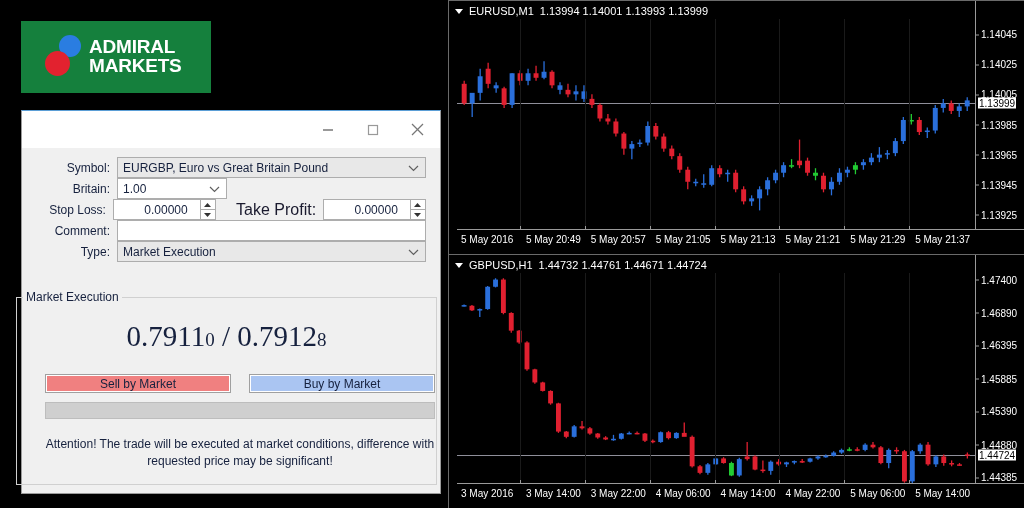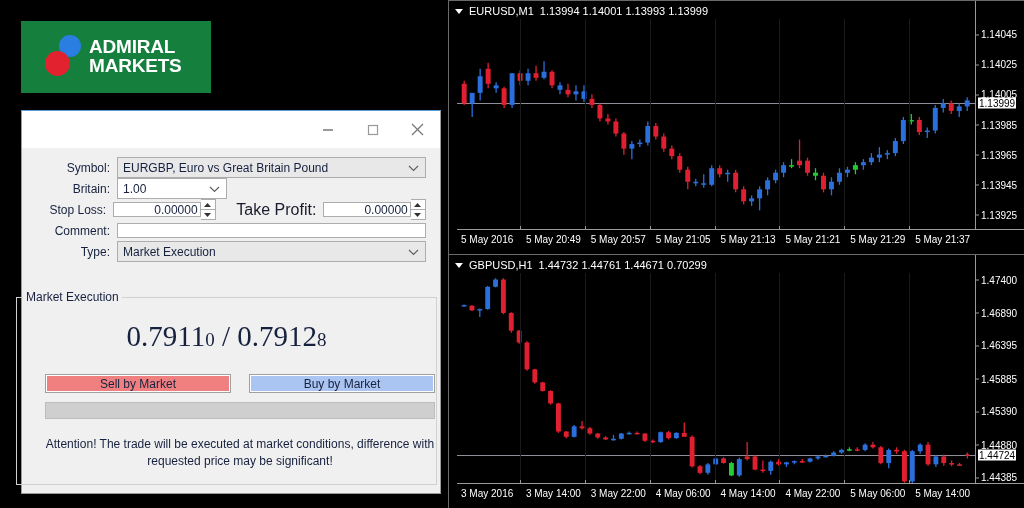--- a/index.html
+++ b/index.html
@@ -43,23 +43,23 @@
   .combo{
     height:21px;background:#e8e8e8;border:1px solid #adadad;
     display:flex;align-items:center;box-sizing:border-box;
     padding-left:5px;font-size:12px;color:#16213e;position:relative;
   }
   .combo .chev{position:absolute;right:6px;top:50%;transform:translateY(-50%);}
   .combo-symbol{flex:1;}
   .combo-volume{width:110px;}
   .combo-type{flex:1;}
   .txtbox{
-    height:15px;background:#fff;border:1px solid #adadad;box-sizing:border-box;
+    height:21px;background:#fff;border:1px solid #adadad;box-sizing:border-box;
     display:flex;align-items:center;justify-content:flex-end;
-    padding-right:2px;font-size:12px;color:#16213e;
+    padding-right:12px;font-size:12px;color:#16213e;
   }
   .num{width:92px;}
   .comment{flex:1;justify-content:flex-start;padding-left:4px;}
   .spin{
     width:16px;height:21px;border:1px solid #adadad;border-left:0;
     background:#fff;box-sizing:border-box;display:flex;flex-direction:column;
   }
   .spin div{flex:1;display:flex;align-items:center;justify-content:center;}
   .spin .sep{flex:0 0 1px;background:#adadad;}
   .gap{width:20px;}
@@ -435,21 +435,21 @@
       <div class="xsep" style="left: 387.25px;"></div>
       <div class="xtick" style="left: 458.125px;">5 May 21:37</div>
       <div class="xsep" style="left: 452.125px;"></div>
     </div>
 </div>
 
 <div class="chart chart-bot">
   <div class="chart-hdr">
     <span class="tri"></span>
     <span>GBPUSD,H1</span>
-    <span>1.44732 1.44761 1.44671 0.70299</span>
+    <span>1.44732 1.44761 1.44671 1.44724</span>
   </div>
   <div class="plot">
     <div class="curline" style="top: 181.906px;"></div>
     <svg class="candles" preserveAspectRatio="none" viewBox="0 0 519 211">
         <line x1="7.077272727272727" x2="7.077272727272727" y1="31.453416149069227" y2="33.41925465838577" stroke="#2a6fdb" stroke-width="1.3"></line>
         <rect x="4.639545454545455" y="32.10869565217473" width="4.875454545454545" height="1.5" fill="#2a6fdb"></rect>
         <line x1="14.940909090909091" x2="14.940909090909091" y1="32.10869565217473" y2="38.00621118012438" stroke="#e02030" stroke-width="1.3"></line>
         <rect x="12.503181818181819" y="32.763975155280235" width="4.875454545454545" height="4.586956521738642" fill="#e02030"></rect>
         <line x1="22.80454545454545" x2="22.80454545454545" y1="35.38509316770234" y2="43.90372670807551" stroke="#2a6fdb" stroke-width="1.3"></line>
         <rect x="20.36681818181818" y="36.04037267080784" width="4.875454545454545" height="1.5" fill="#2a6fdb"></rect>

